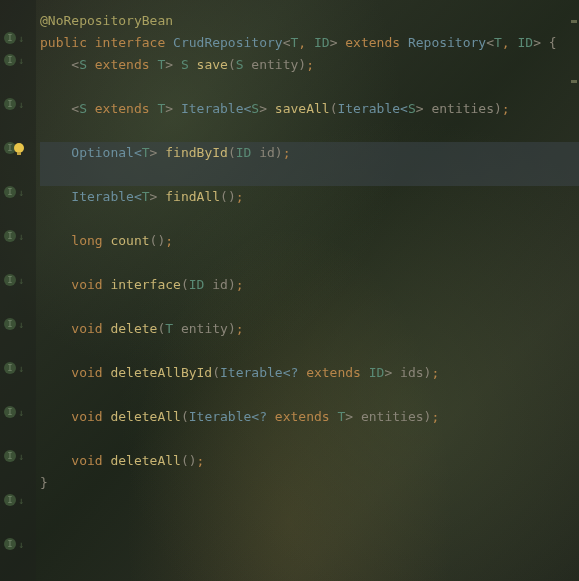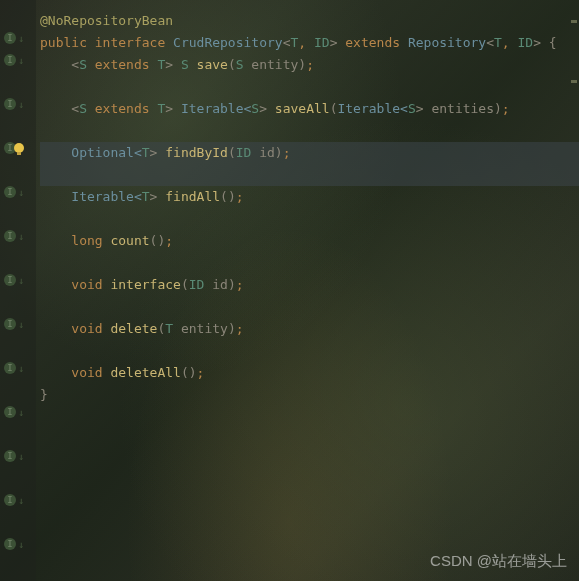--- a/index.html
+++ b/index.html
@@ -233,23 +233,24 @@
   <div class="code-area">
     <div class="line"><span class="annotation">@NoRepositoryBean</span></div>
     <div class="line"><span class="keyword">public</span> <span class="keyword">interface</span> <span class="type">CrudRepository</span><span class="punct">&lt;</span><span class="generic">T</span><span class="comma">, </span><span class="generic">ID</span><span class="punct">&gt;</span><span class="keyword"> extends </span><span class="type">Repository</span><span class="punct">&lt;</span><span class="generic">T</span><span class="comma">, </span><span class="generic">ID</span><span class="punct">&gt;</span><span class="brace"> {</span></div>
     <div class="line spaced">    <span class="punct">&lt;</span><span class="generic">S</span><span class="keyword"> extends </span><span class="generic">T</span><span class="punct">&gt; </span><span class="generic">S</span><span class="method"> save</span><span class="punct">(</span><span class="generic">S</span><span class="param"> entity</span><span class="punct">)</span><span class="keyword">;</span></div>
     <div class="line spaced">    <span class="punct">&lt;</span><span class="generic">S</span><span class="keyword"> extends </span><span class="generic">T</span><span class="punct">&gt; </span><span class="type">Iterable&lt;</span><span class="generic">S</span><span class="punct">&gt; </span><span class="method">saveAll</span><span class="punct">(</span><span class="type">Iterable&lt;</span><span class="generic">S</span><span class="punct">&gt;</span><span class="param"> entities</span><span class="punct">)</span><span class="keyword">;</span></div>
     <div class="line spaced highlighted">    <span class="type">Optional&lt;</span><span class="generic">T</span><span class="punct">&gt; </span><span class="method">findById</span><span class="punct">(</span><span class="generic">ID</span><span class="param"> id</span><span class="punct">)</span><span class="keyword">;</span></div>
     <div class="line spaced">    <span class="type">Iterable&lt;</span><span class="generic">T</span><span class="punct">&gt; </span><span class="method">findAll</span><span class="punct">(</span><span class="punct">)</span><span class="keyword">;</span></div>
     <div class="line spaced">    <span class="keyword">long </span><span class="method">count</span><span class="punct">(</span><span class="punct">)</span><span class="keyword">;</span></div>
     <div class="line spaced">    <span class="keyword">void </span><span class="method">interface</span><span class="punct">(</span><span class="generic">ID</span><span class="param"> id</span><span class="punct">)</span><span class="keyword">;</span></div>
     <div class="line spaced">    <span class="keyword">void </span><span class="method">delete</span><span class="punct">(</span><span class="generic">T</span><span class="param"> entity</span><span class="punct">)</span><span class="keyword">;</span></div>
+    <div class="line spaced">    <span class="keyword">void </span><span class="method">deleteAllById</span><span class="punct">(</span><span class="type">Iterable&lt;? </span><span class="keyword">extends </span><span class="generic">ID</span><span class="punct">&gt;</span><span class="param"> ids</span><span class="punct">)</span><span class="keyword">;</span></div>
+    <div class="line spaced">    <span class="keyword">void </span><span class="method">deleteAll</span><span class="punct">(</span><span class="type">Iterable&lt;? </span><span class="keyword">extends </span><span class="generic">T</span><span class="punct">&gt;</span><span class="param"> entities</span><span class="punct">)</span><span class="keyword">;</span></div>
     <div class="line">    <span class="keyword">void </span><span class="method">deleteAll</span><span class="punct">(</span><span class="punct">)</span><span class="keyword">;</span></div>
     <div class="line"><span class="brace">}</span></div>
   </div>
 
   <div class="scrollbar">
     <div class="scroll-mark" style="top:20px"></div>
     <div class="scroll-mark" style="top:80px"></div>
   </div>
 
-  <div class="watermark">CSDN @站在墙头上</div>
 </div>
 
 </body></html>

